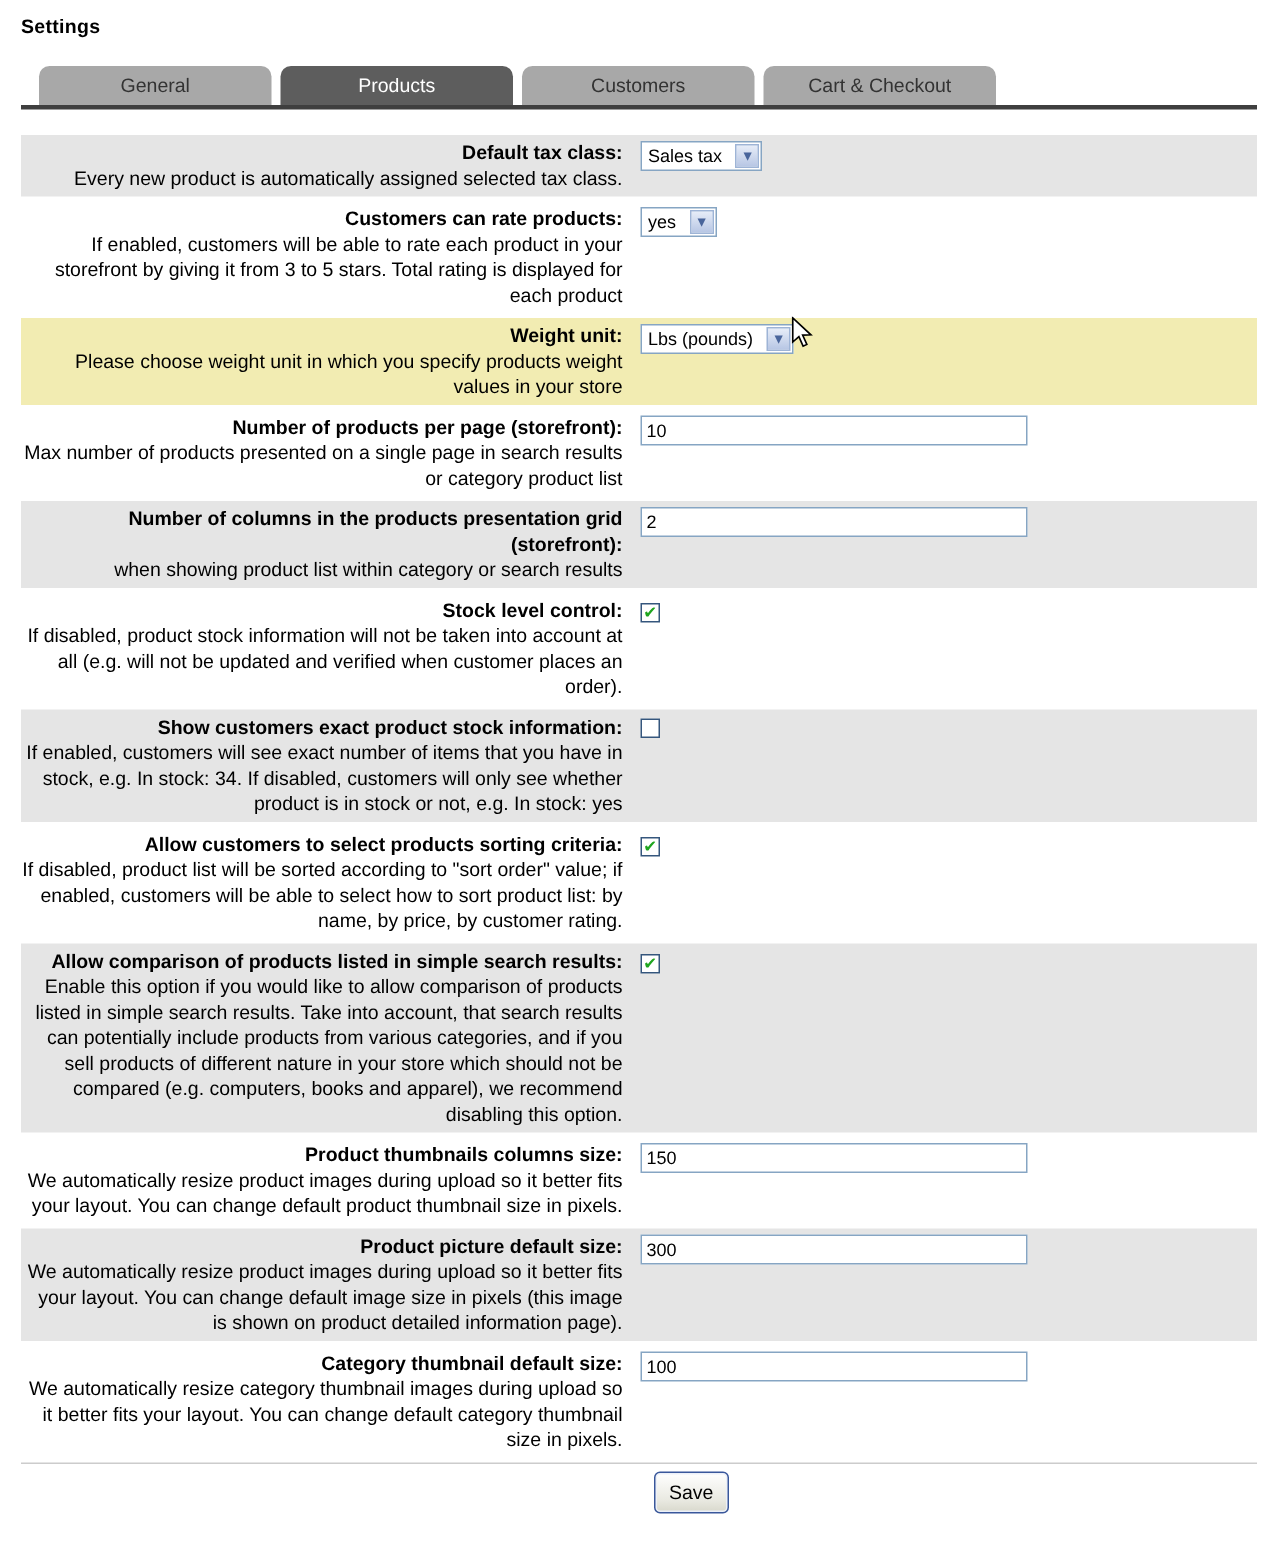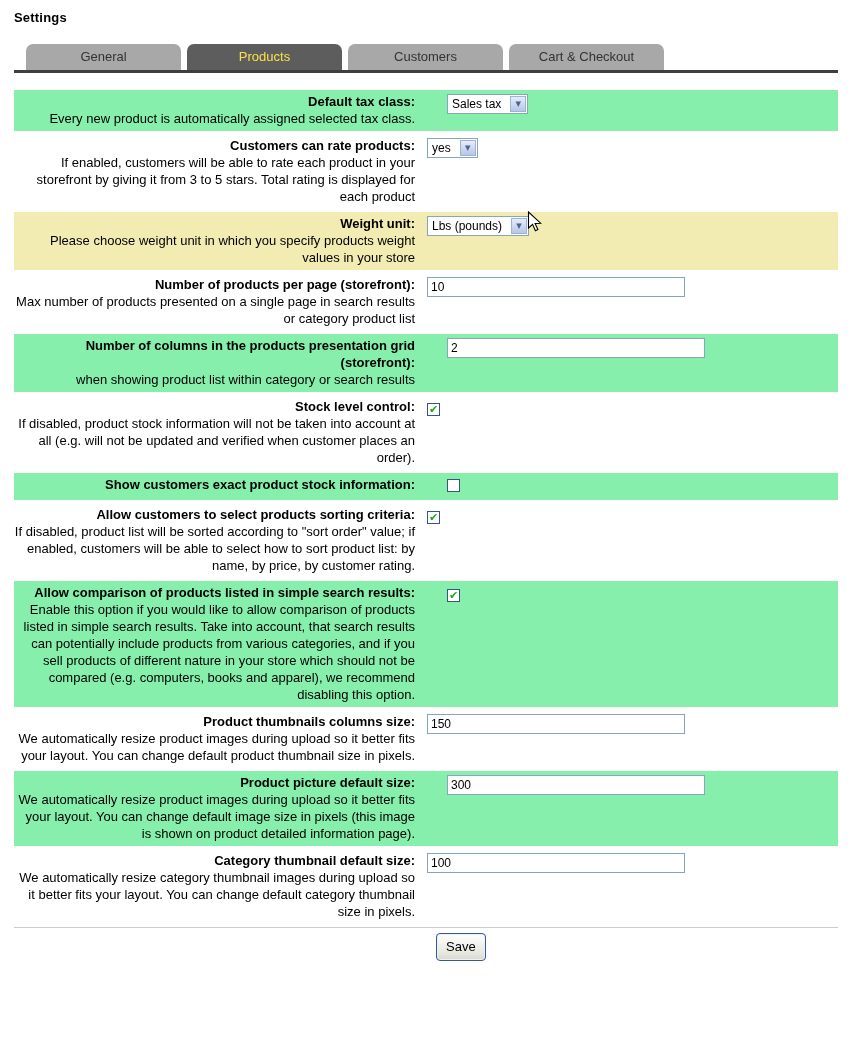--- a/index.html
+++ b/index.html
@@ -15,25 +15,25 @@
     margin:19px 0 0 14px; width:824px; box-sizing:border-box;
     border-bottom:3px solid #3f3f3f;
     display:flex; align-items:center; padding-left:12px; height:29px;
   }
   .tab {
     width:155px; height:26px; line-height:26px; text-align:center;
     background:#a8a8a8; color:#333333; font-size:13px;
     border-radius:7px 7px 0 0; margin-right:6px; cursor:pointer;
     white-space:nowrap; overflow:hidden;
   }
-  .tab.active { background:#5d5d5d; color:#fde047; }
+  .tab.active { background:#5d5d5d; color:#ffffff; }
   
   .rows { margin:17px 0 0 14px; width:824px; }
   .row { display:flex; margin-bottom:3px; padding:3px 0 4px 0; }
-  .row.cream { background:#86efac;gap:20px; }
+  .row.cream { background:#e5e5e5; }
   .row.white { background:#ffffff; }
   .row.highlight { background:#f2ecb2; }
   .cell-label {
     width:401px; flex:0 0 401px; text-align:right;
     font-size:13px; line-height:17px;
   }
   .cell-label .label { font-weight:bold; }
   .cell-control { margin-left:12px; flex:1 1 auto; padding-top:1px; }
   
   .xp-input {
@@ -144,20 +144,21 @@
     <div class="row white">
     <div class="cell-label">
       <div class="label">Stock level control:</div>
       <div class="desc">If disabled, product stock information will not be taken into account at all (e.g. will not be updated and verified when customer places an order).</div>
     </div>
     <div class="cell-control"><span class="xp-checkbox checked"></span></div>
   </div>
     <div class="row cream">
     <div class="cell-label">
       <div class="label">Show customers exact product stock information:</div>
+      <div class="desc">If enabled, customers will see exact number of items that you have in stock, e.g. In stock: 34. If disabled, customers will only see whether product is in stock or not, e.g. In stock: yes</div>
     </div>
     <div class="cell-control"><span class="xp-checkbox"></span></div>
   </div>
     <div class="row white">
     <div class="cell-label">
       <div class="label">Allow customers to select products sorting criteria:</div>
       <div class="desc">If disabled, product list will be sorted according to "sort order" value; if enabled, customers will be able to select how to sort product list: by name, by price, by customer rating.</div>
     </div>
     <div class="cell-control"><span class="xp-checkbox checked"></span></div>
   </div>

